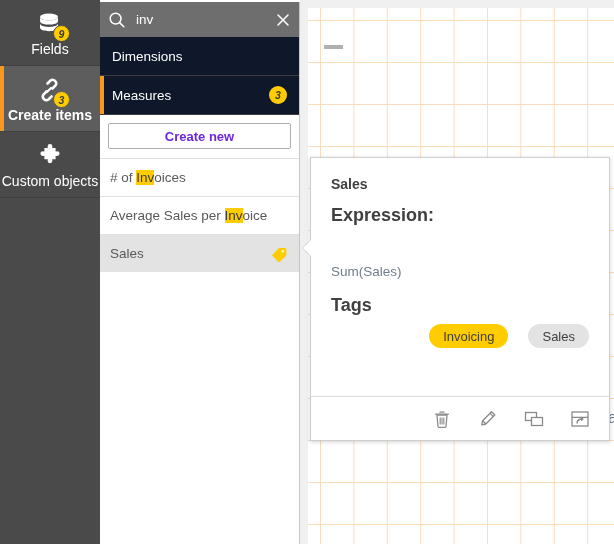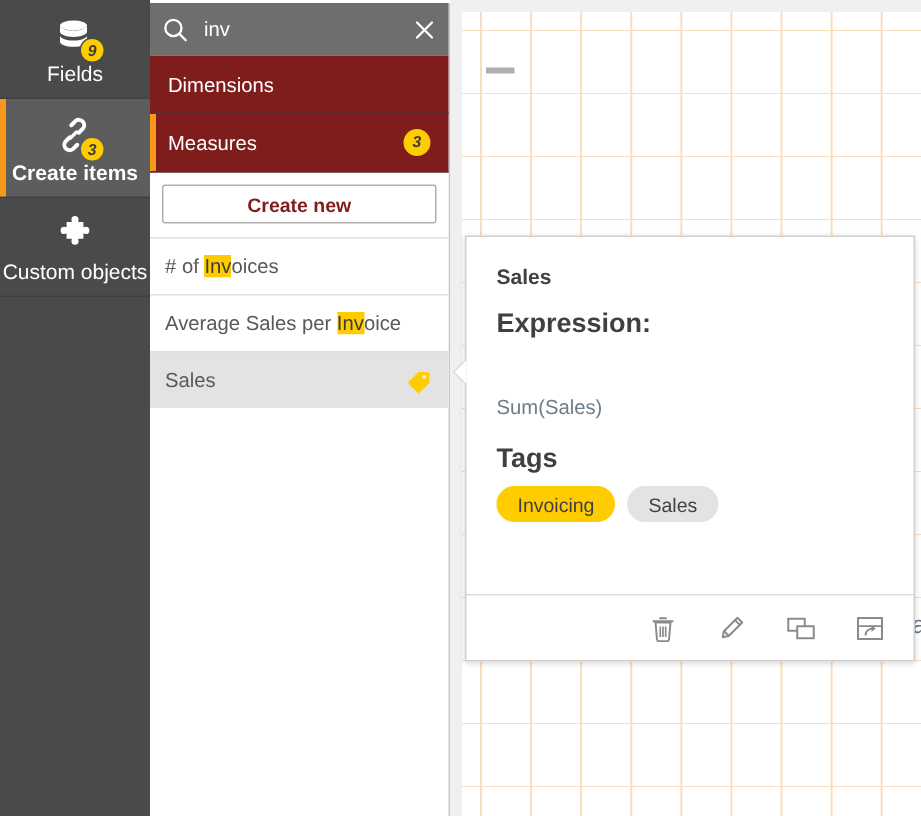--- a/index.html
+++ b/index.html
@@ -112,21 +112,21 @@
   }
   #search-clear {
     width: 16px; height: 16px;
     flex: 0 0 auto;
     cursor: pointer;
   }
 
   .section-head {
     position: relative;
     height: 39px;
-    background: #7f1d1d;
+    background: #0f172a;
     color: #ffffff;
     display: flex;
     align-items: center;
     padding: 0 12px;
     font-size: 13.5px;
     cursor: pointer;
     border-bottom: 1px solid #3d3d3d;
   }
   .section-head.active::before {
     content: "";
@@ -152,21 +152,21 @@
   #create-new-wrap {
     padding: 8px 8px 9px 8px;
     background: #ffffff;
   }
   #create-new {
     width: 100%;
     height: 26px;
     background: #ffffff;
     border: 1px solid #b0b0b0;
     border-radius: 2px;
-    color: #7f1d1d;
+    color: #6d28d9;
     font-size: 13px;
     font-weight: bold;
     font-family: "Liberation Sans", sans-serif;
     cursor: pointer;
   }
 
   #asset-list { background: #ffffff; }
   .asset-row {
     position: relative;
     height: 38px;
@@ -265,22 +265,23 @@
   }
   #pop-expression-value {
     font-size: 13.5px;
     color: #6e7d8c;
     margin-bottom: 16px;
     margin-top: 38px;
   }
   #pop-tags-label { margin-bottom: 8px; }
   #pop-tags {
     display: flex;
-    gap: 8px;
+    gap: 20px;
     margin-bottom: 34px;
+    justify-content: flex-end;
   }
   .tag-pill {
     height: 24px;
     padding: 0 14px;
     border-radius: 12px;
     display: flex;
     align-items: center;
     font-size: 13px;
     color: #404040;
     cursor: pointer;

